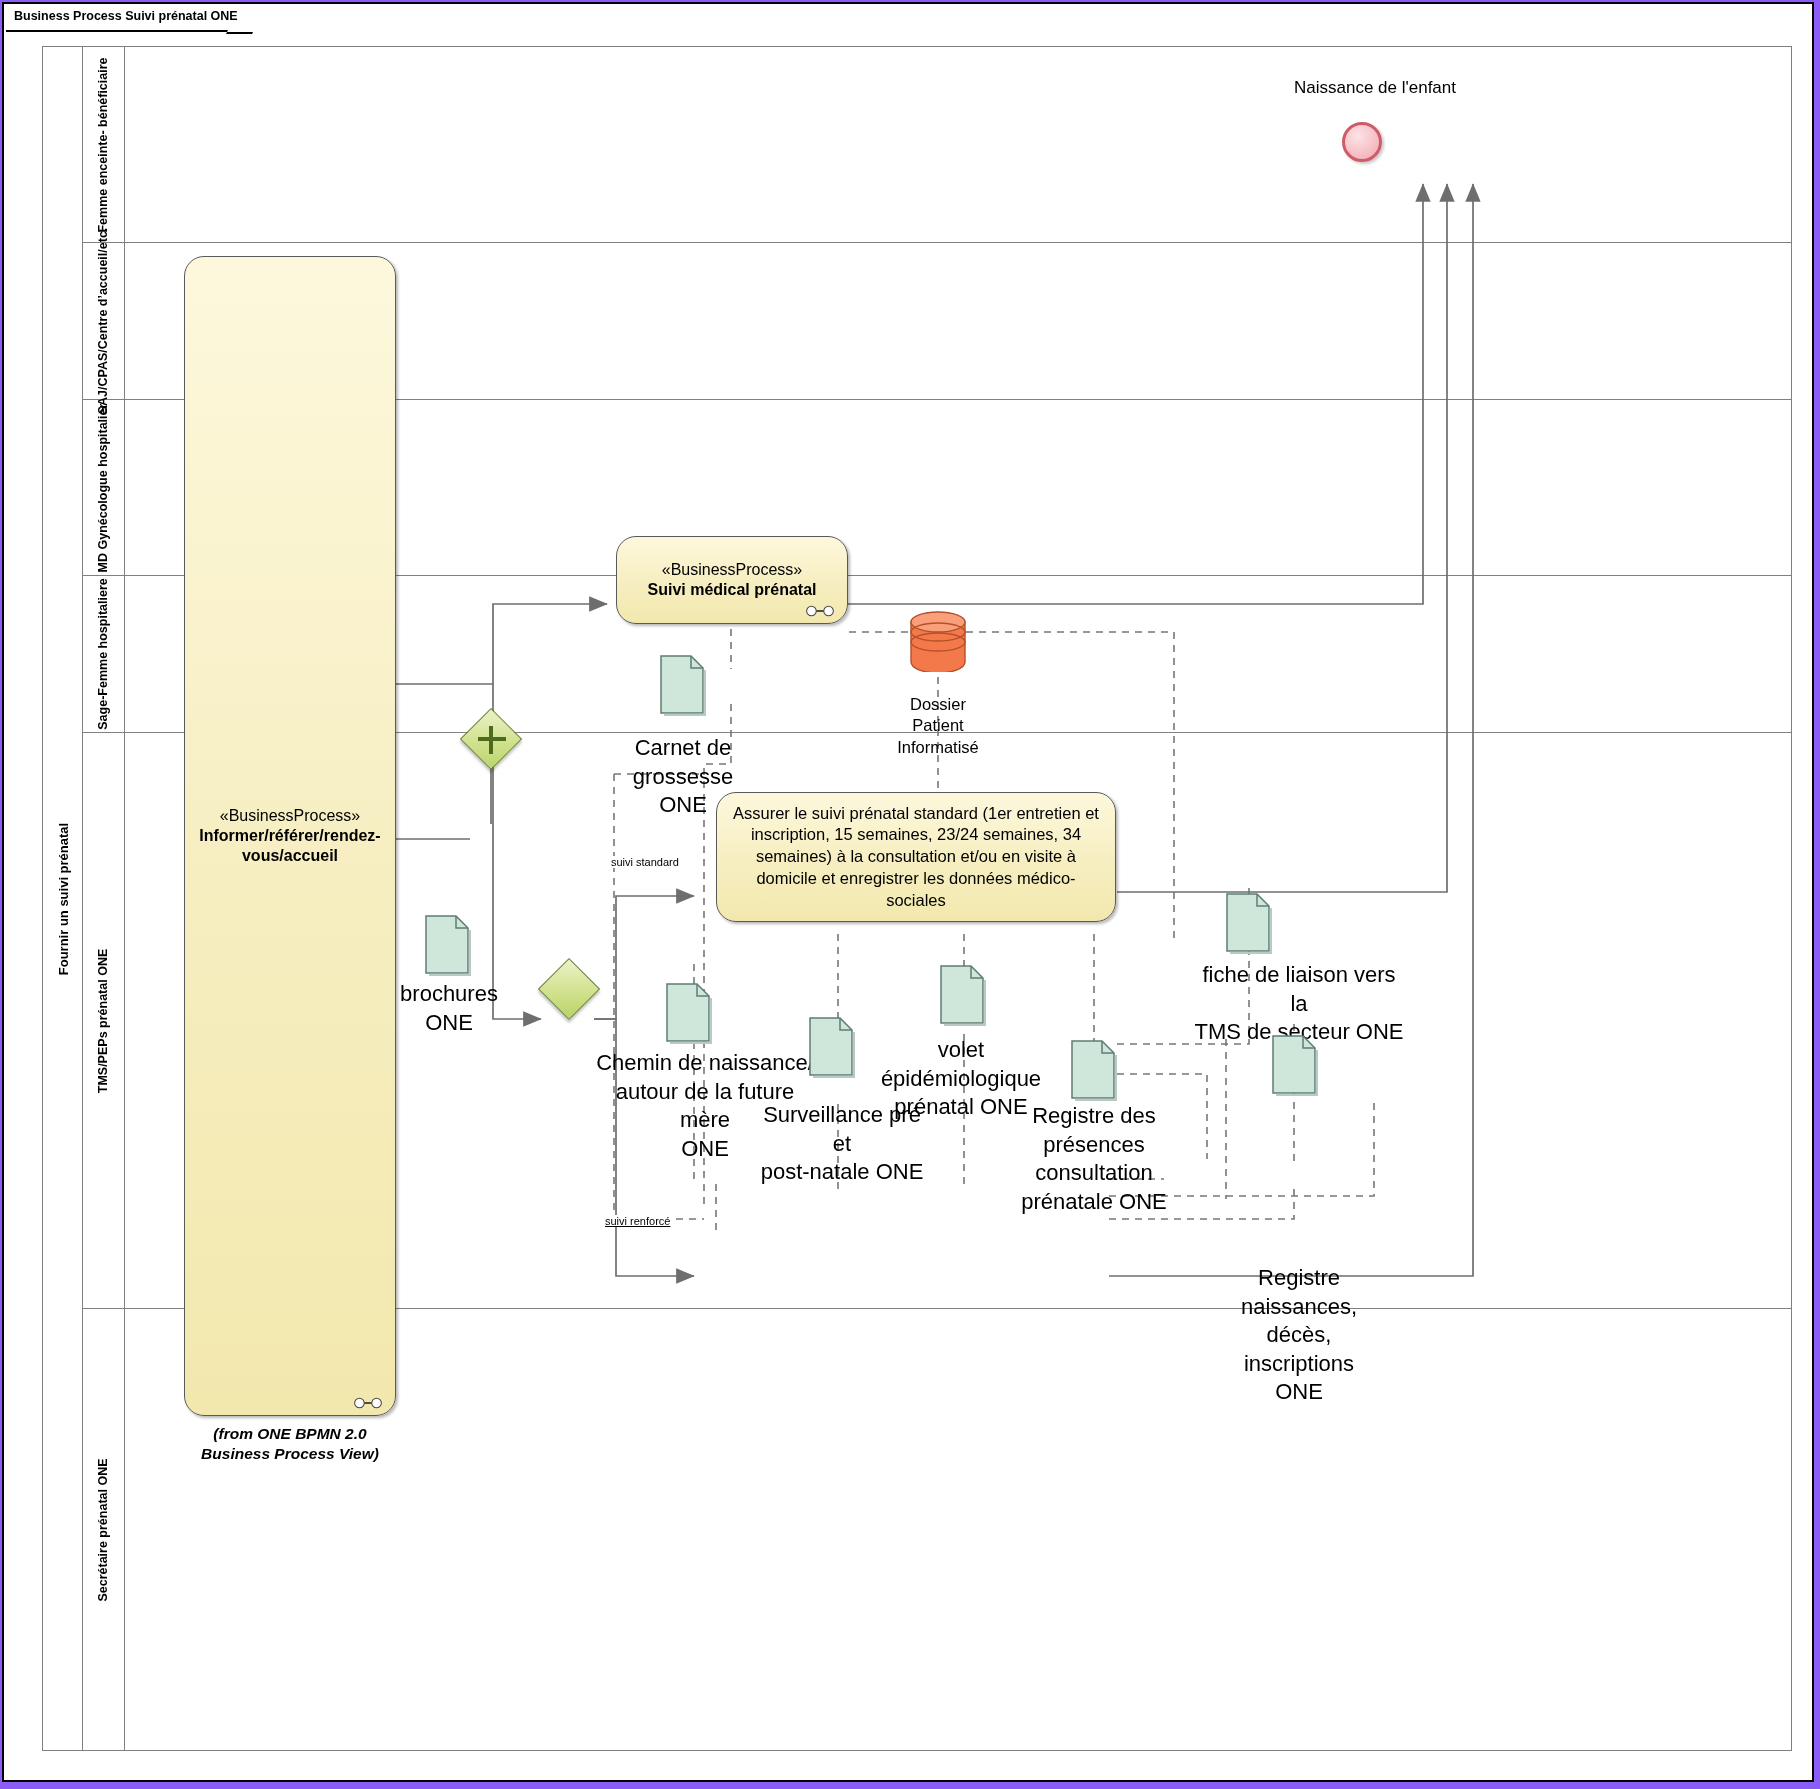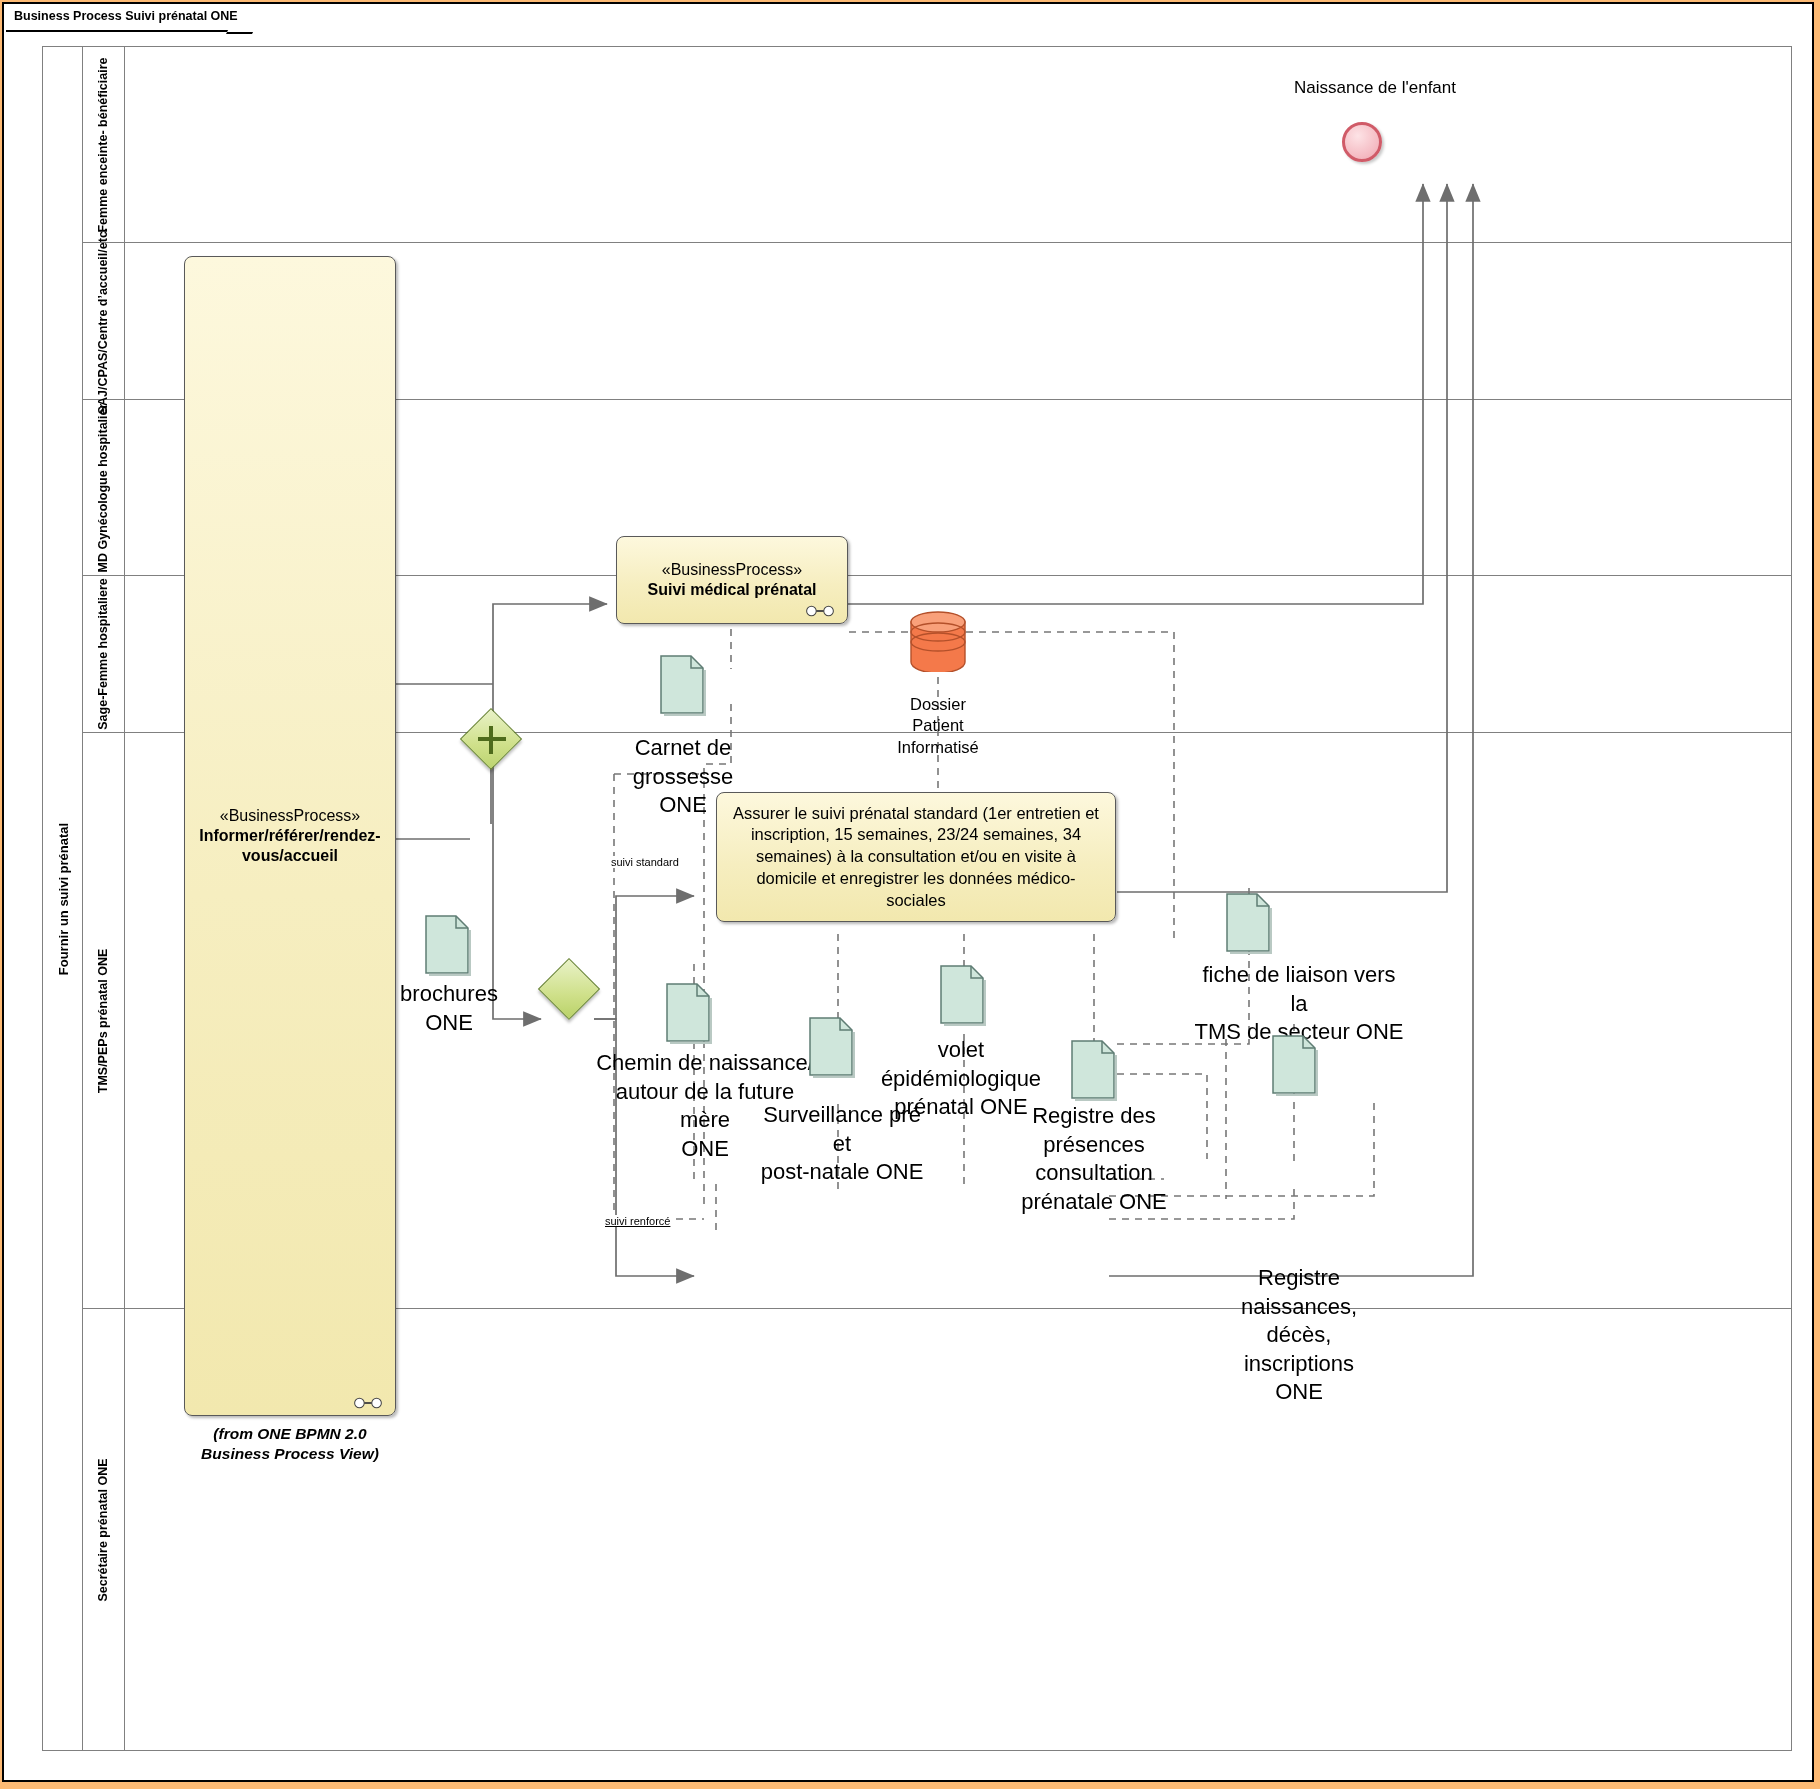--- a/index.html
+++ b/index.html
@@ -1,17 +1,17 @@
 <!DOCTYPE html>
 <html><head>
 <meta charset="utf-8">
 <style>
   html,body{margin:0;padding:0;background:#ffffff;}
   body{font-family:"Liberation Sans", sans-serif;}
-  #root{position:relative;width:1820px;height:1789px;background:#fdba74;overflow:hidden;}
+  #root{position:relative;width:1820px;height:1789px;background:#8b5cf6;overflow:hidden;}
 
   
   .frame{position:absolute;left:2px;top:2px;width:1812px;height:1780px;border:2px solid #000;box-sizing:border-box;background:#fff;}
   .title-tab{position:absolute;left:2px;top:2px;height:26px;width:245px;box-sizing:border-box;
     border-right:none;border-bottom:2px solid #000;background:#fff;}
   .title-tab:after{content:"";position:absolute;right:-1px;top:0;width:26px;height:26px;background:#fff;
     border-bottom:2px solid #000;transform:skewX(-28deg);transform-origin:bottom left;}
   .title-tab-text{position:absolute;left:10px;top:5px;font-size:12.5px;font-weight:bold;color:#000;white-space:nowrap;z-index:3;}
 
   
@@ -24,21 +24,21 @@
   .lane{position:absolute;left:0;right:0;border-bottom:1.5px solid #808080;box-sizing:border-box;background:transparent;}
   .lane.last{border-bottom:none;}
   .lane-head{position:absolute;left:0;top:0;width:42px;height:100%;border-right:1.5px solid #808080;box-sizing:border-box;}
   .lane-head span{position:absolute;left:50%;top:50%;transform:translate(-50%,-50%) rotate(-90deg);
     white-space:nowrap;font-size:12.5px;font-weight:bold;color:#000;text-align:center;line-height:1.25;}
 
   
   #wires{position:absolute;left:0;top:0;width:1820px;height:1789px;pointer-events:none;}
 
   
-  .task{position:absolute;box-sizing:border-box;border:1.6px solid #595959;border-radius:8px;
+  .task{position:absolute;box-sizing:border-box;border:1.6px solid #595959;border-radius:20px;
     background:linear-gradient(180deg,#fdf8dd 0%,#f6eec0 55%,#f2e8ae 100%);
     box-shadow:2px 2px 3px rgba(0,0,0,0.28);
     display:flex;flex-direction:column;align-items:center;justify-content:center;
     text-align:center;color:#000;padding:8px 12px;}
   .task .stereo{font-size:16px;font-weight:normal;line-height:1.25;}
   .task .tname{font-size:16px;font-weight:bold;line-height:1.25;}
   .task .ttext{font-size:16.5px;line-height:1.32;font-weight:normal;}
   .subproc-mark{position:absolute;right:12px;bottom:6px;width:30px;height:12px;}
 
   .caption{position:absolute;text-align:center;font-size:15.5px;font-style:italic;font-weight:bold;color:#000;line-height:1.3;}

